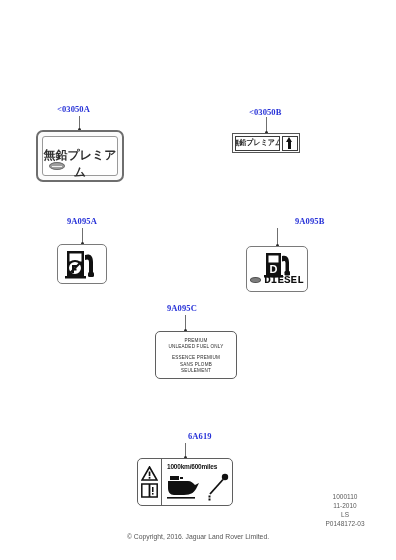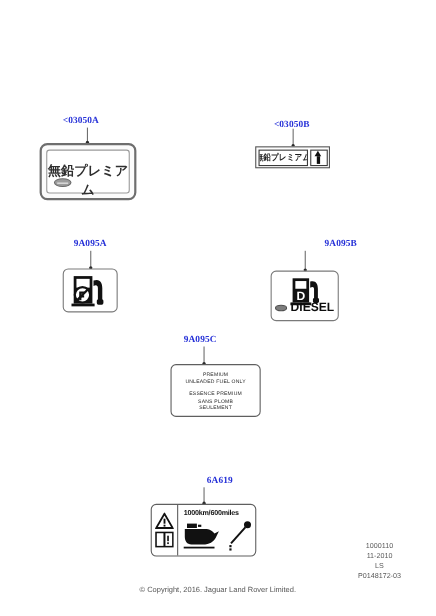--- a/index.html
+++ b/index.html
@@ -199,21 +199,21 @@
     background: #7d7d7d;
     border: 0.5px solid #4f4f4f;
     box-sizing: border-box;
     flex: 0 0 auto;
   }
   .diesel-word {
     font-size: 11px;
     font-weight: bold;
     color: #0e0e0e;
     letter-spacing: 0px;
-    font-family: Liberation Sans, sans-serif;
+    font-family: Liberation Mono, monospace;
   }
 
   
   .lbl-9A095C {
     position: absolute;
     left: 155px;
     top: 331px;
     width: 82px;
     height: 48px;
     border: 1px solid #5f5f5f;

